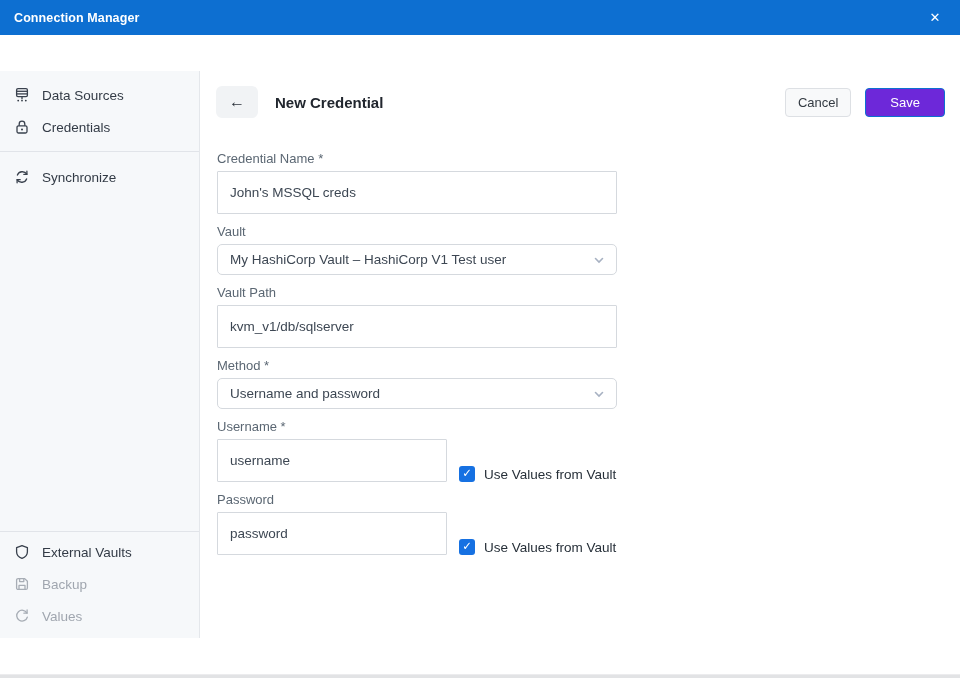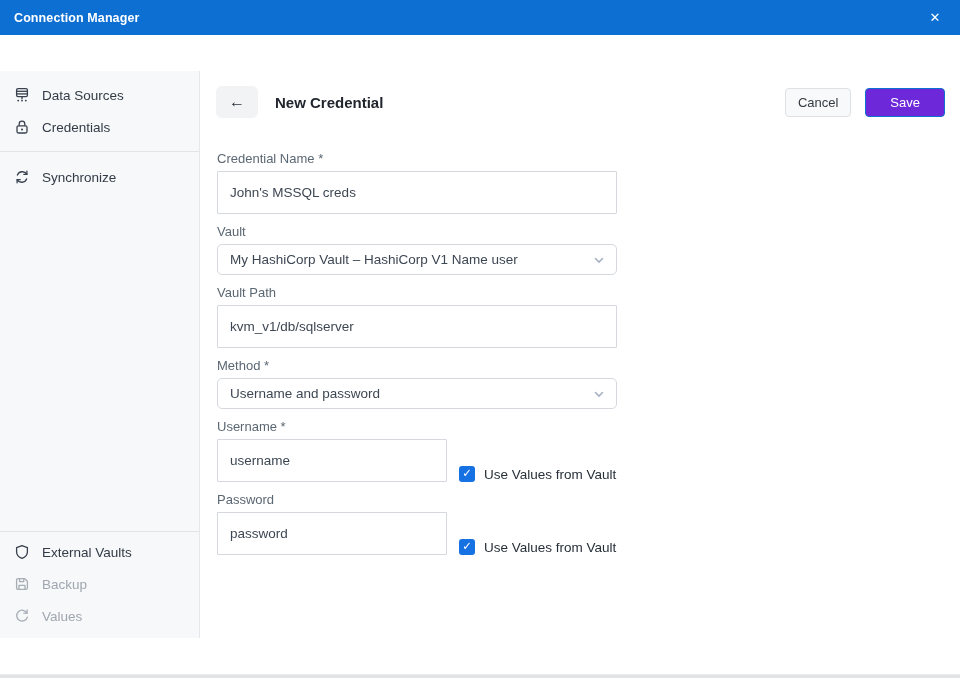--- a/index.html
+++ b/index.html
@@ -194,21 +194,21 @@
       <div class="form">
 
         <div class="field">
           <label class="field-label">Credential Name *</label>
           <input class="text-input" type="text" value="John's MSSQL creds" style="">
         </div>
 
         <div class="field">
           <label class="field-label">Vault</label>
           <div class="select-box">
-            <span>My HashiCorp Vault – HashiCorp V1 Name user</span>
+            <span>My HashiCorp Vault – HashiCorp V1 Test user</span>
             <span class="chevron">
               <svg width="14" height="14" viewBox="0 0 14 14" fill="none" stroke="#a7b1c2" stroke-width="1.6" stroke-linecap="round">
                 <polyline points="3.5,5.5 7,9 10.5,5.5"></polyline>
               </svg>
             </span>
           </div>
         </div>
 
         <div class="field">
           <label class="field-label">Vault Path</label>

